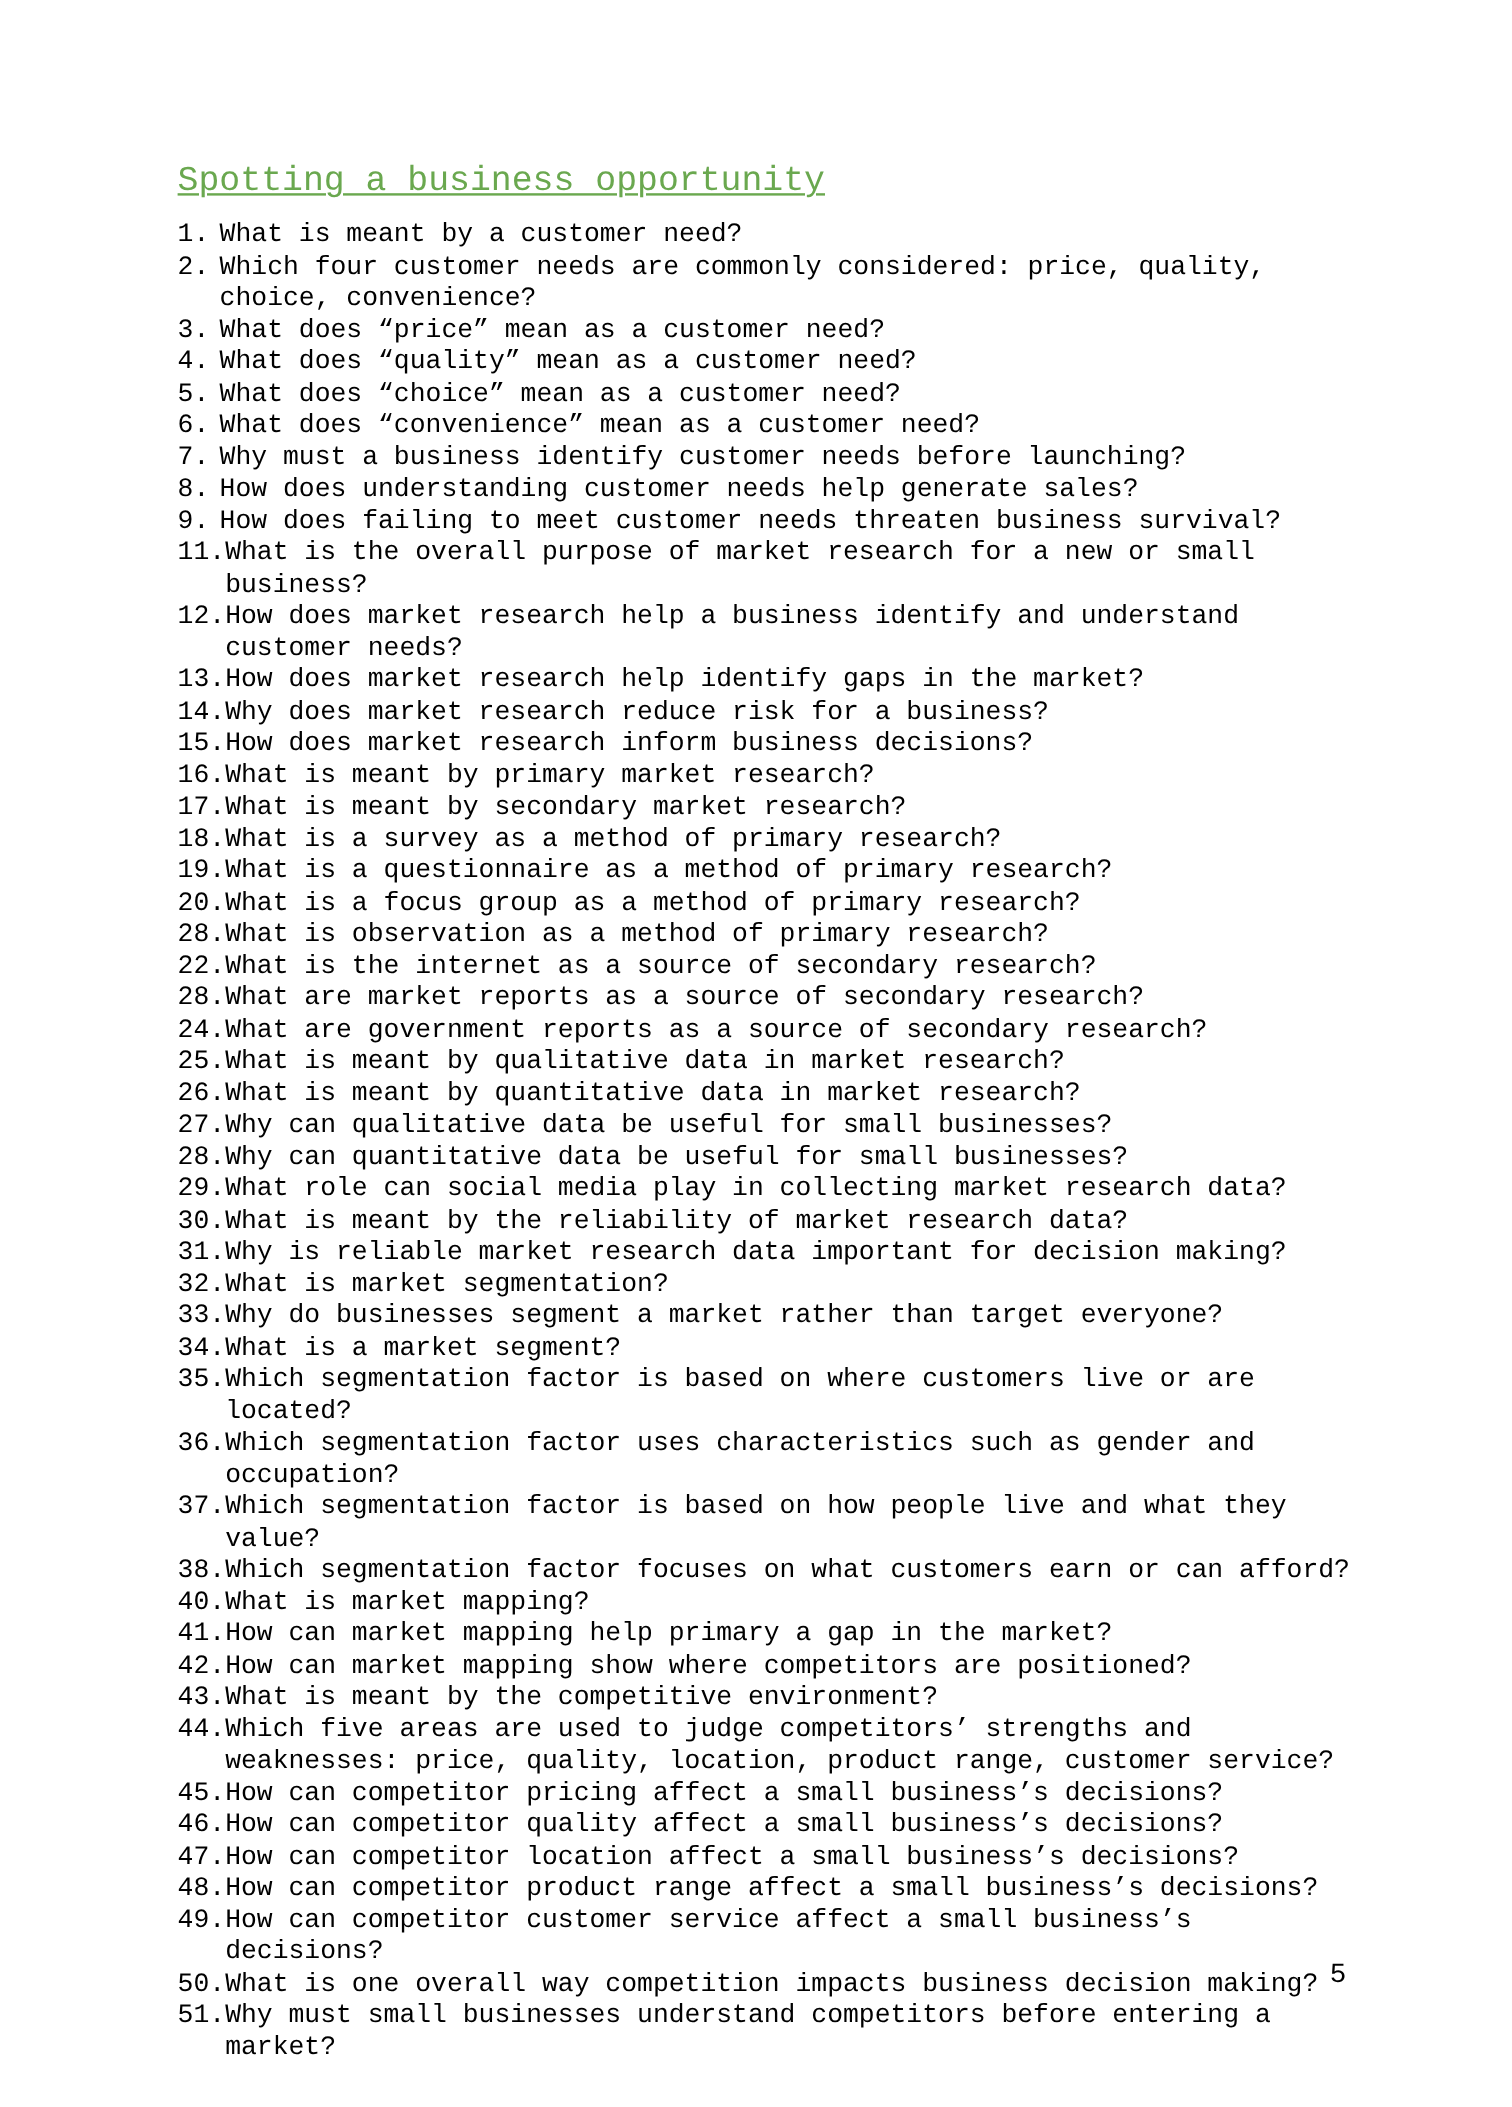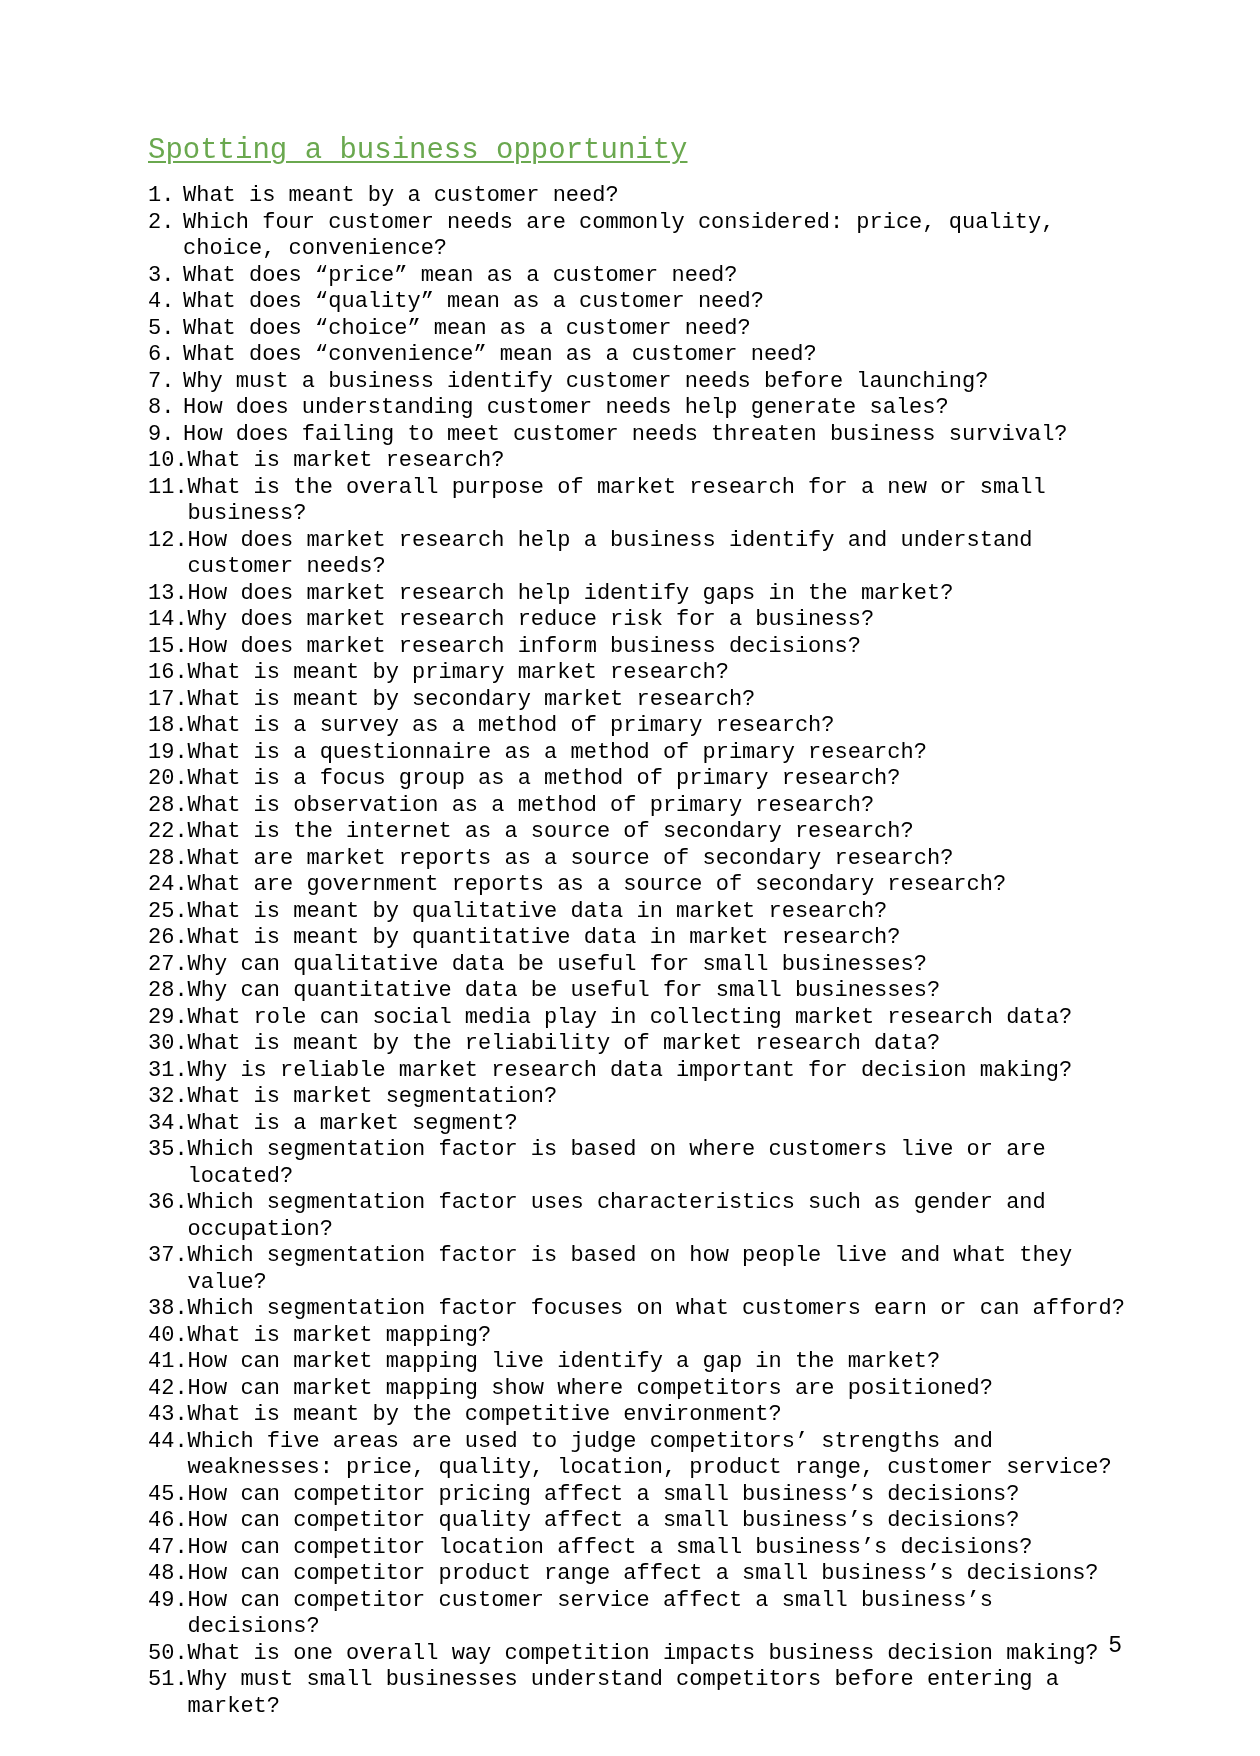--- a/index.html
+++ b/index.html
@@ -105,24 +105,20 @@
   <li>
     <span class="num">8.</span>
     <span class="txt">How does understanding customer needs help generate sales?</span>
   </li>
 
   <li>
     <span class="num">9.</span>
     <span class="txt">How does failing to meet customer needs threaten business survival?</span>
   </li>
 
-  <li>
-    <span class="num">10.</span>
-    <span class="txt">What is market research?</span>
-  </li>
 
   <li>
     <span class="num">11.</span>
     <span class="txt">What is the overall purpose of market research for a new or small business?</span>
   </li>
 
   <li>
     <span class="num">12.</span>
     <span class="txt">How does market research help a business identify and understand customer needs?</span>
   </li>
@@ -220,20 +216,24 @@
   <li>
     <span class="num">31.</span>
     <span class="txt">Why is reliable market research data important for decision making?</span>
   </li>
 
   <li>
     <span class="num">32.</span>
     <span class="txt">What is market segmentation?</span>
   </li>
 
+  <li>
+    <span class="num">33.</span>
+    <span class="txt">Why do businesses segment a market rather than target everyone?</span>
+  </li>
 
   <li>
     <span class="num">34.</span>
     <span class="txt">What is a market segment?</span>
   </li>
 
   <li>
     <span class="num">35.</span>
     <span class="txt">Which segmentation factor is based on where customers live or are located?</span>
   </li>
@@ -254,21 +254,21 @@
   </li>
 
 
   <li>
     <span class="num">40.</span>
     <span class="txt">What is market mapping?</span>
   </li>
 
   <li>
     <span class="num">41.</span>
-    <span class="txt">How can market mapping live identify a gap in the market?</span>
+    <span class="txt">How can market mapping help primary a gap in the market?</span>
   </li>
 
   <li>
     <span class="num">42.</span>
     <span class="txt">How can market mapping show where competitors are positioned?</span>
   </li>
 
   <li>
     <span class="num">43.</span>
     <span class="txt">What is meant by the competitive environment?</span>

